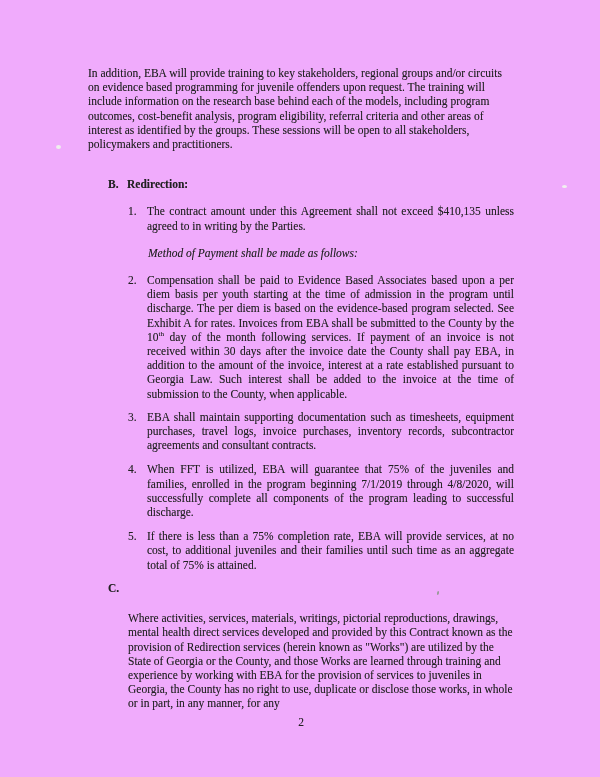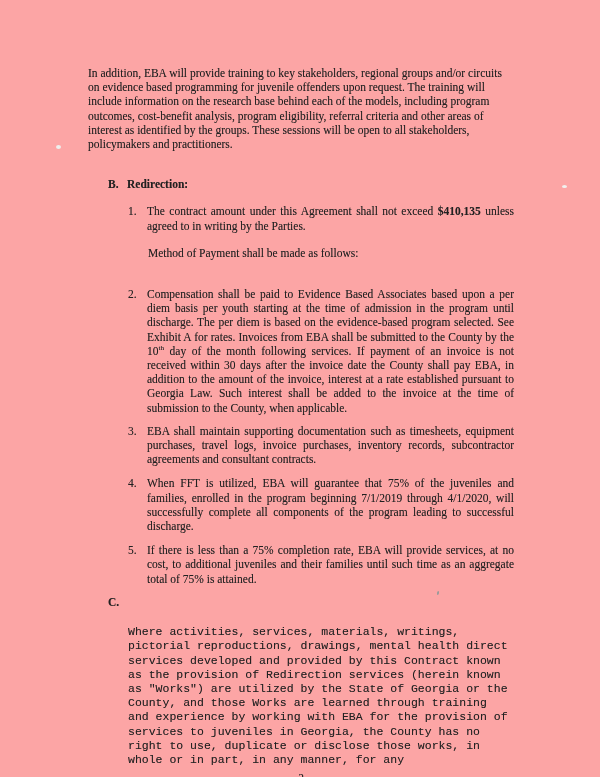--- a/index.html
+++ b/index.html
@@ -5,21 +5,21 @@
   html, body {
     margin: 0;
     padding: 0;
     background: #ffffff;
   }
   .page {
     position: relative;
     width: 600px;
     height: 777px;
     margin: 0;
-    background: #fca5a5;
+    background: #f0abfc;
     box-sizing: border-box;
     padding: 66px 86px 0 88px;
     overflow: hidden;
     font-family: "Liberation Serif", "DejaVu Serif", serif;
     font-size: 11.5px;
     line-height: 14.2px;
     color: #212121;
     text-shadow: 0 0 0.4px rgba(40,40,40,0.35);
   }
   .para {
@@ -43,37 +43,37 @@
   .item.gap-sm { margin-bottom: 9px; }
   .item .num {
     flex: none;
     width: 19px;
   }
   .item .body {
     flex: 1;
     text-align: justify;
   }
   .method-line {
-    margin: 0 0 27px 60px;
+    margin: 0 0 13px 60px;
+    font-style: italic;
   }
   .c-para {
     margin: 16px 0 4px 40px;
     text-align: left;
-    font-family: Liberation Mono, monospace;
   }
   .page-number {
     margin: 0;
     text-align: center;
   }
   sup.ord {
     font-size: 0.62em;
     vertical-align: super;
     line-height: 0;
   }
-  b { font-weight: bold; }
+  b { font-weight: normal; }
   .speck {
     position: absolute;
     border-radius: 50%;
   }
   .speck-1 {
     left: 437px;
     top: 591px;
     width: 2px;
     height: 4px;
     background: #9a9a9a;
@@ -118,21 +118,21 @@
     <div class="body"><span>Compensation shall be paid to Evidence Based Associates based upon a per diem basis per youth starting at the time of admission in the program until discharge. The per diem is based on the evidence-based program selected. See Exhibit A for rates. Invoices from EBA shall be submitted to the County by the 10</span><sup class="ord">th</sup><span> day of the month following services. If payment of an invoice is not received within 30 days after the invoice date the County shall pay EBA, in addition to the amount of the invoice, interest at a rate established pursuant to Georgia Law.  Such interest shall be added to the invoice at the time of submission to the County, when applicable.</span></div>
   </div>
 
   <div class="item">
     <span class="num">3.</span>
     <div class="body">EBA shall maintain supporting documentation such as timesheets, equipment purchases, travel logs, invoice purchases, inventory records, subcontractor agreements and consultant contracts.</div>
   </div>
 
   <div class="item">
     <span class="num">4.</span>
-    <div class="body">When FFT is utilized, EBA will guarantee that 75% of the juveniles and families, enrolled in the program beginning 7/1/2019 through 4/1/2020, will successfully complete all components of the program leading to successful discharge.</div>
+    <div class="body">When FFT is utilized, EBA will guarantee that 75% of the juveniles and families, enrolled in the program beginning 7/1/2019 through 4/8/2020, will successfully complete all components of the program leading to successful discharge.</div>
   </div>
 
   <div class="item gap-sm">
     <span class="num">5.</span>
     <div class="body">If there is less than a 75% completion rate, EBA will provide services, at no cost, to additional juveniles and their families until such time as an aggregate total of 75% is attained.</div>
   </div>
 
   <div class="heading">
     <span class="letter">C.</span>
   </div>

